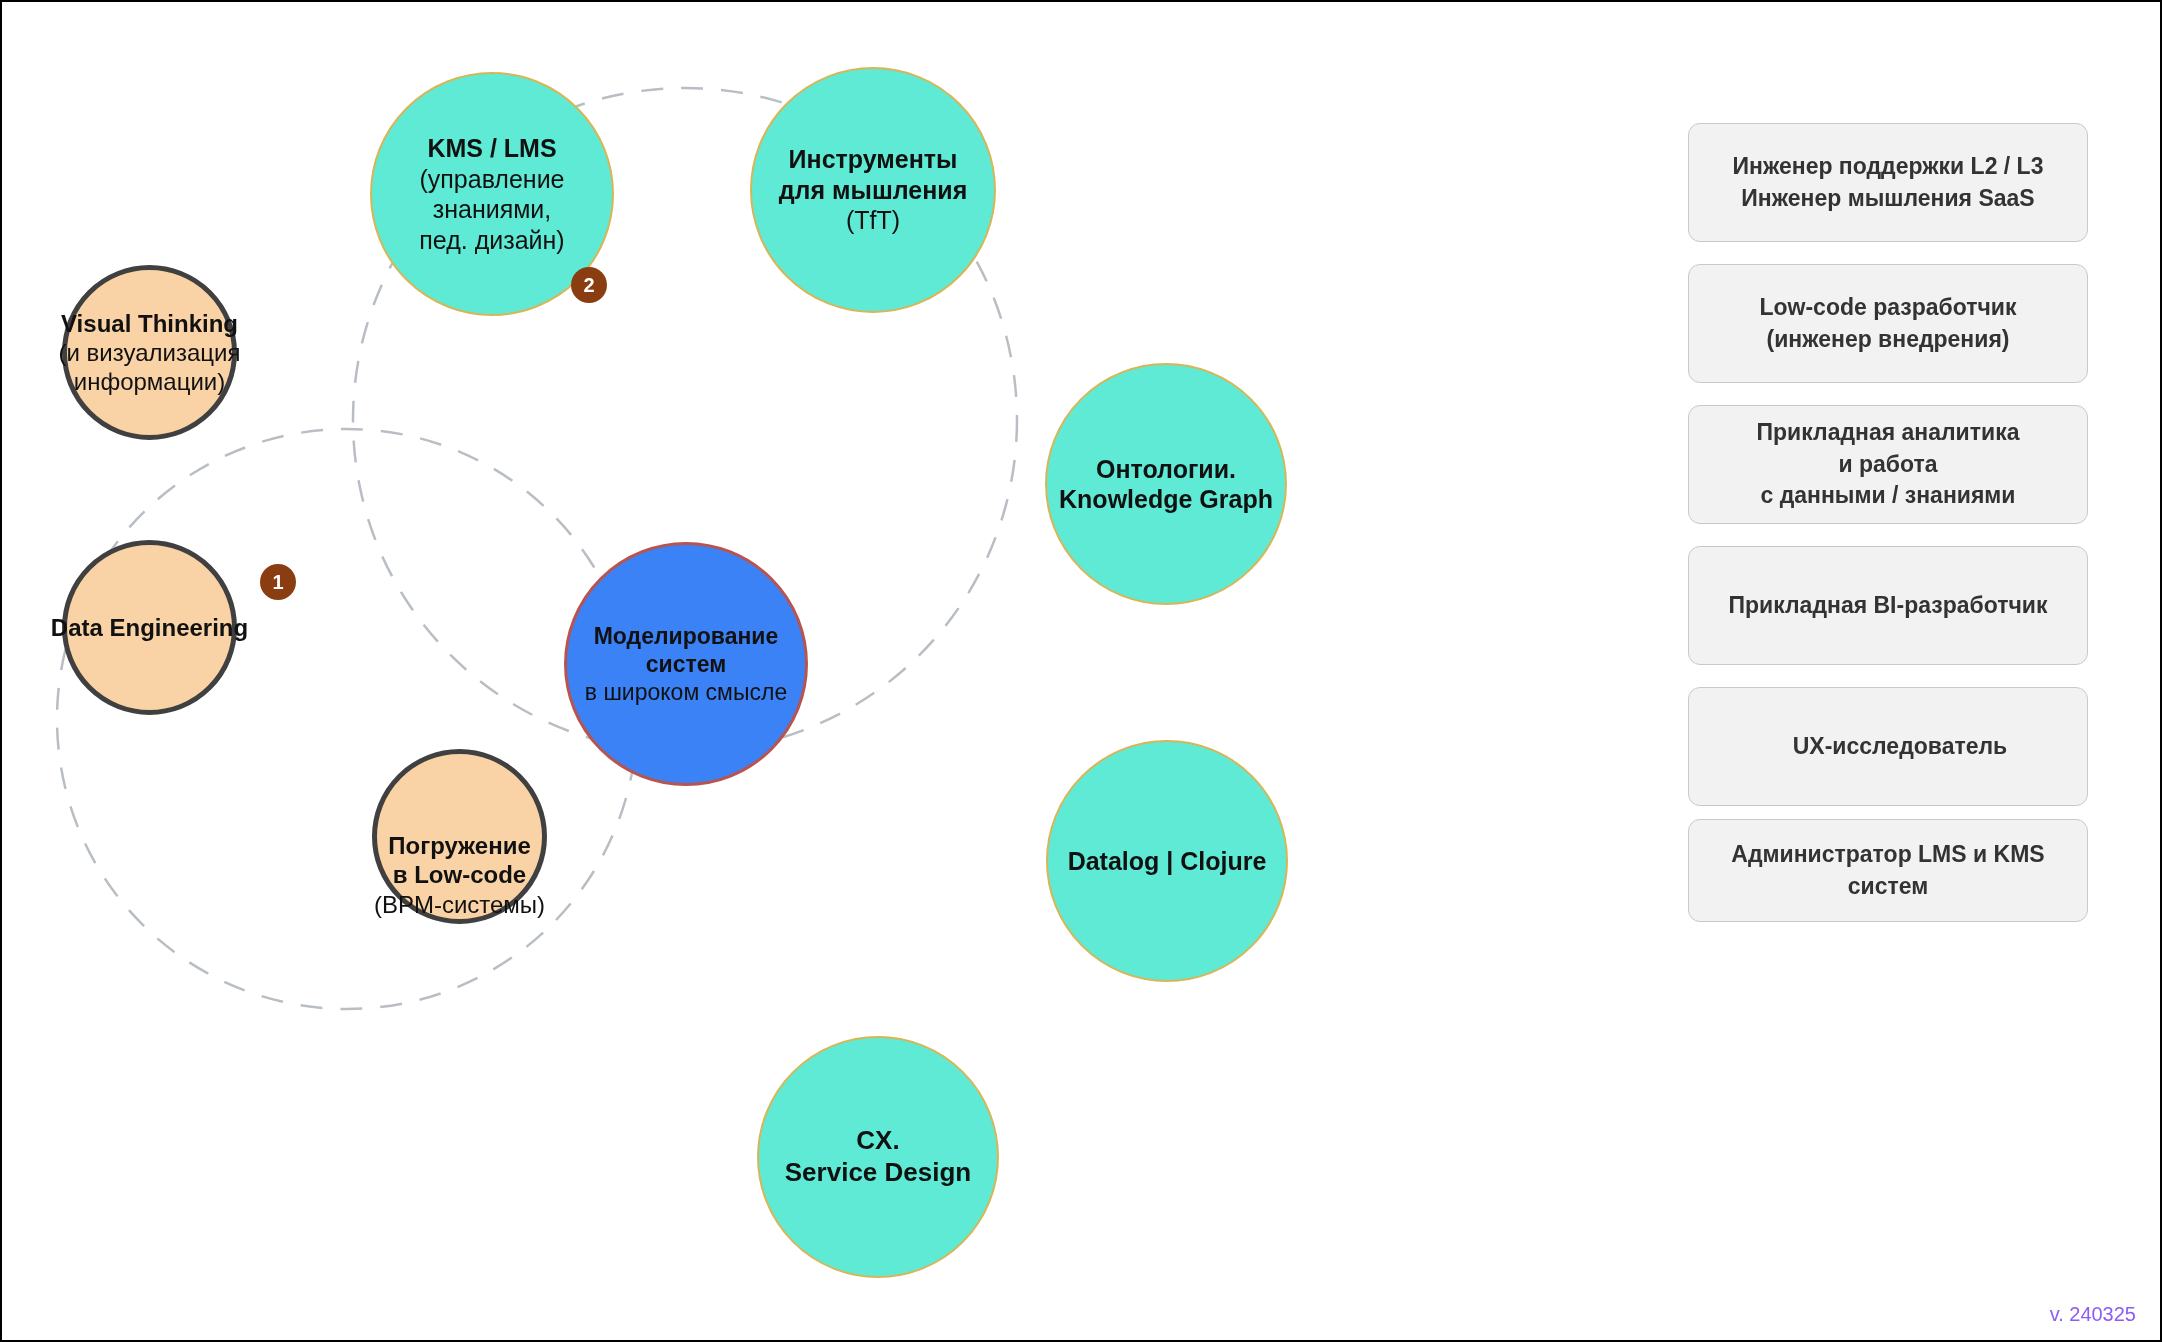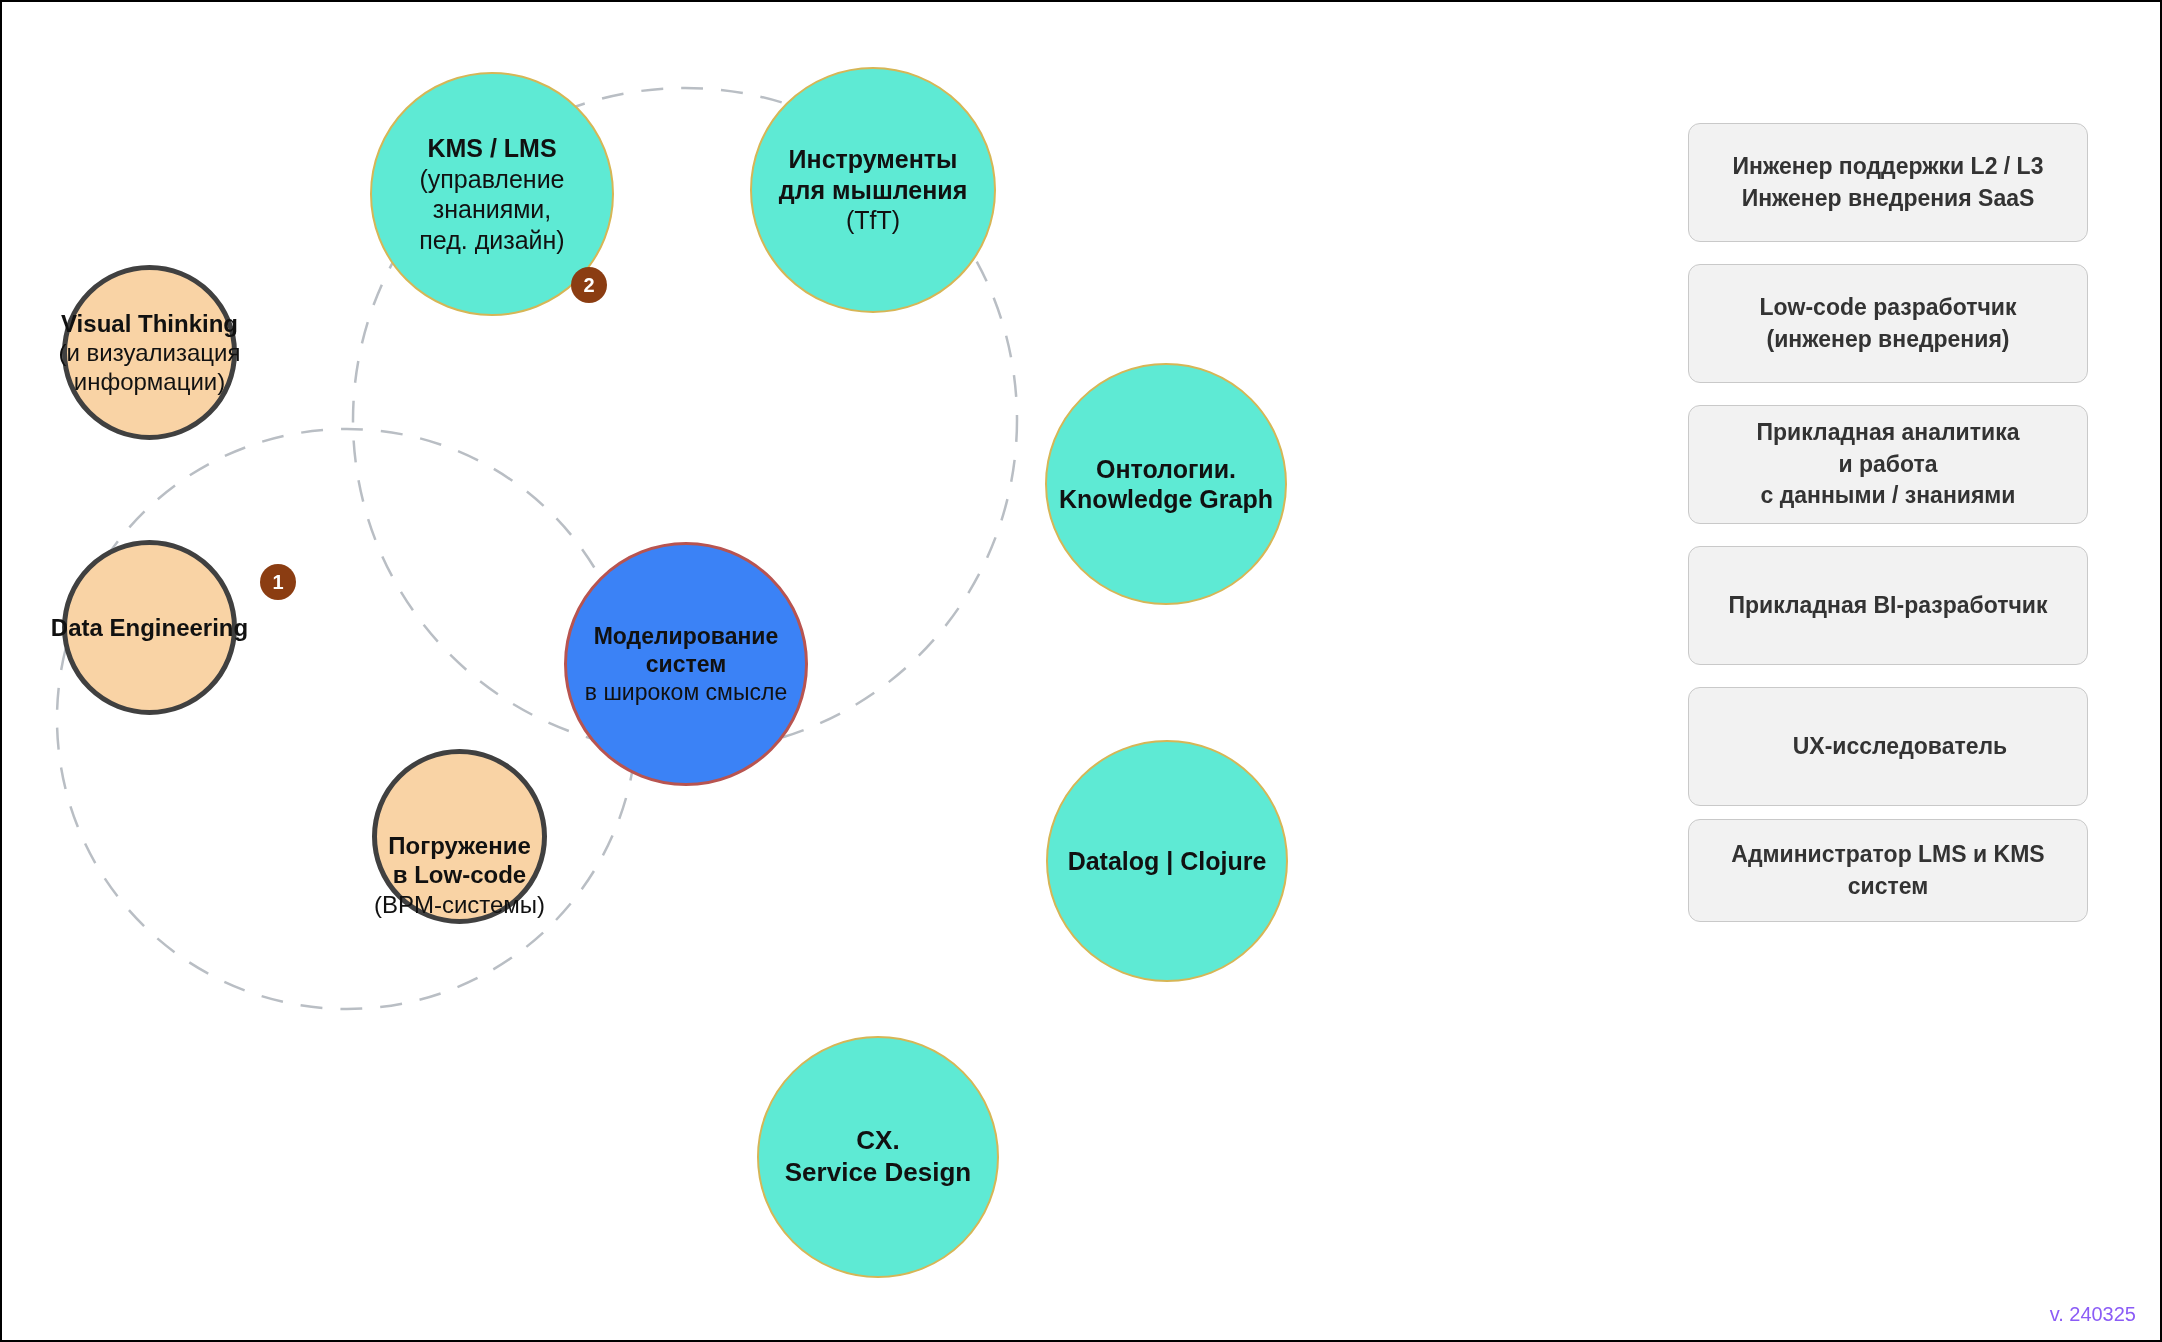--- a/index.html
+++ b/index.html
@@ -138,21 +138,21 @@
       </div>
     </div>
 
   <div id="badges-layer">
       <div class="badge" style="left: 258px; top: 562px;">1</div>
       <div class="badge" style="left: 569px; top: 265px;">2</div>
     </div>
 
   <div id="panels-layer">
       <div class="panel" style="top: 121px; height: 119px;">Инженер поддержки L2 / L3
-Инженер внедрения SaaS</div>
+Инженер мышления SaaS</div>
       <div class="panel" style="top: 262px; height: 119px;">Low-code разработчик
 (инженер внедрения)</div>
       <div class="panel" style="top: 403px; height: 119px;">Прикладная аналитика
 и работа
 с данными / знаниями</div>
       <div class="panel" style="top: 544px; height: 119px;">Прикладная BI-разработчик</div>
       <div class="panel" style="top: 685px; height: 119px; padding-left: 24px;">UX-исследователь</div>
       <div class="panel" style="top: 817px; height: 103px;">Администратор LMS и KMS
 систем</div>
     </div>

